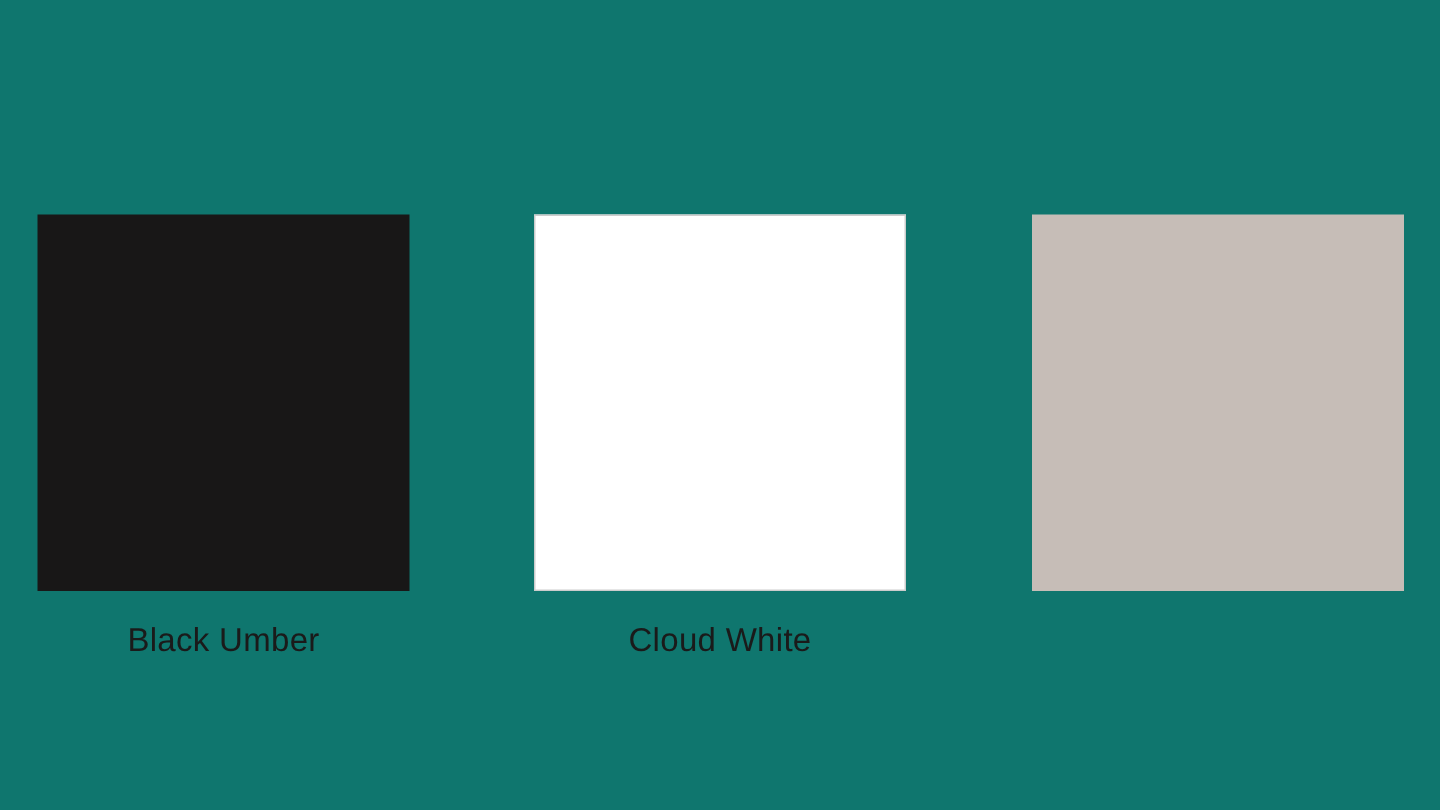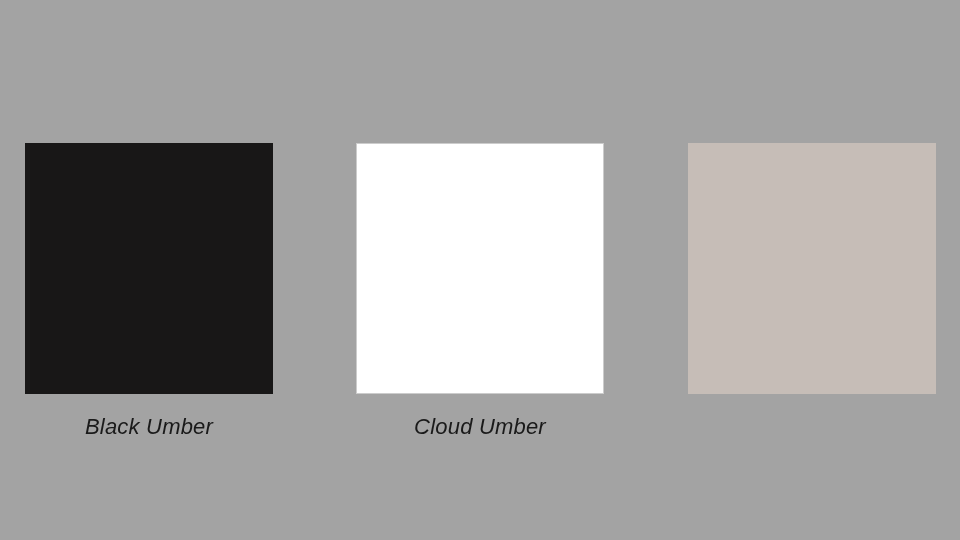--- a/index.html
+++ b/index.html
@@ -54,29 +54,29 @@
     white-space: nowrap;
   }
 
   #swatch-pos-0 { left: 25px; }
   #swatch-pos-1 { left: 356px; }
   #swatch-pos-2 { left: 688px; }
 </style>
 </head>
 <body style="background: rgb(255, 255, 255);">
 
-<div id="swatch-board" style="background: #a3a3a3; font-style: italic;">
+<div id="swatch-board" style="background: #0f766e;">
 
   <div class="swatch-item" id="swatch-pos-0">
     <div class="swatch-chip" style="background-color: rgb(24, 23, 23);"></div>
     <div class="swatch-label" style="color: rgb(26, 26, 26);">Black Umber</div>
   </div>
 
   <div class="swatch-item" id="swatch-pos-1">
     <div class="swatch-chip has-border" style="background-color: rgb(255, 255, 255); border-color: rgb(204, 204, 204);"></div>
-    <div class="swatch-label" style="color: rgb(26, 26, 26);">Cloud Umber</div>
+    <div class="swatch-label" style="color: rgb(26, 26, 26);">Cloud White</div>
   </div>
 
   <div class="swatch-item" id="swatch-pos-2">
     <div class="swatch-chip" style="background-color: rgb(198, 189, 183);"></div>
   </div>
 
 </div>
 
 </body></html>

